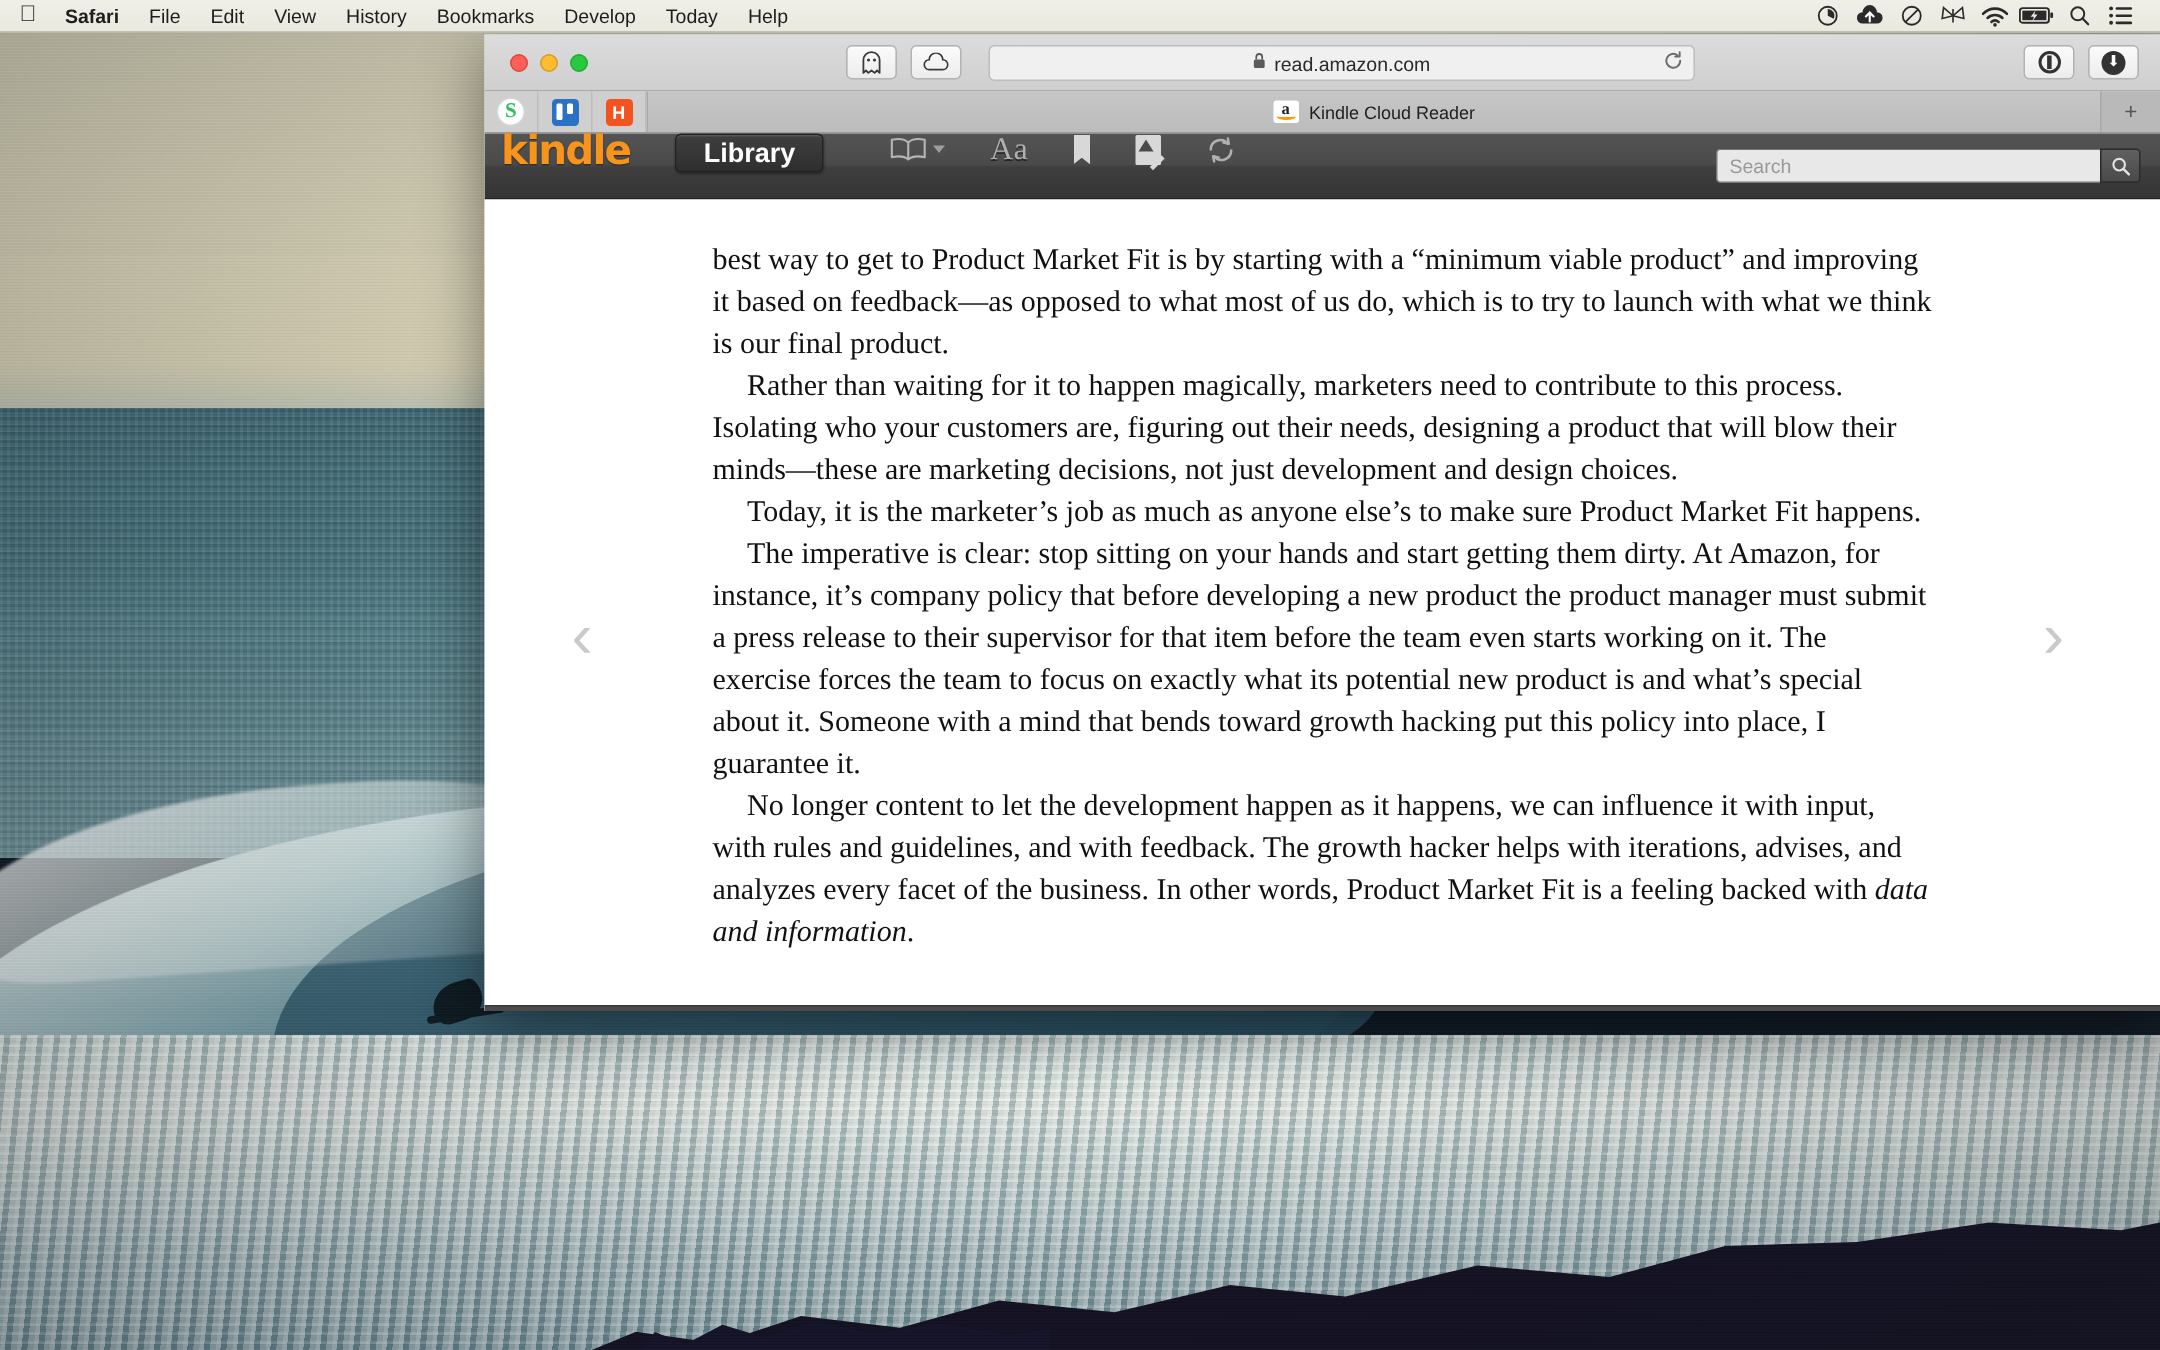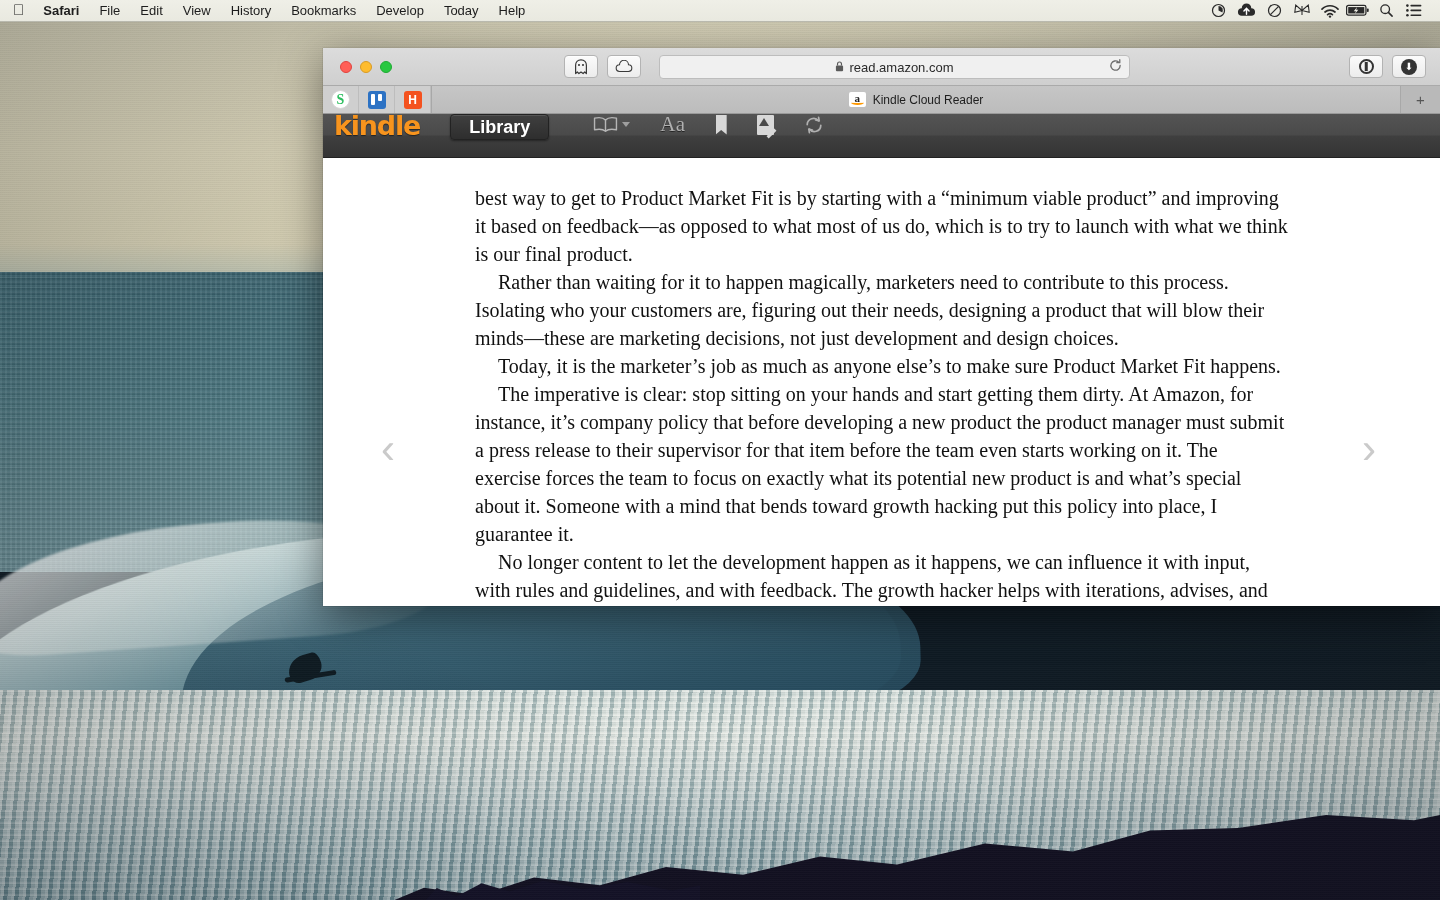--- a/index.html
+++ b/index.html
@@ -114,21 +114,21 @@
   #menubar .mi.app-name { font-weight: bold; }
   #menubar .spacer { flex: 1; }
   #menubar .status-icons { display: flex; align-items: center; gap: 0; margin-right: 12px; }
   #menubar .si {
     width: 28px; text-align: center; font-size: 13px; color: #2a2a2a;
     display: flex; align-items: center; justify-content: center;
   }
 
   
   #safari-window {
-    position: absolute; left: 323px; top: 48px; width: 1117px; height: 558px;
+    position: absolute; left: 323px; top: 23px; width: 1117px; height: 651px;
     background: #ffffff;
     box-shadow: 0 10px 40px rgba(0,0,0,0.45), 0 0 1px rgba(0,0,0,0.4);
     overflow: hidden;
     z-index: 20;
   }
   
   .sf-toolbar {
     height: 38px; width: 100%;
     background: linear-gradient(to bottom, #dcdcdc 0%, #cfcfcf 100%);
     border-bottom: 1px solid #aaaaaa;
@@ -562,20 +562,29 @@
       <span class="ktool">
         <svg width="20" height="18" viewBox="0 0 20 18">
             <path d="M3.2 8.6 A6.4 6.4 0 0 1 14.6 4.8" fill="none" stroke="#b0b0b0" stroke-width="1.7" stroke-linecap="round"></path>
             <path d="M16.8 9.4 A6.4 6.4 0 0 1 5.4 13.2" fill="none" stroke="#b0b0b0" stroke-width="1.7" stroke-linecap="round"></path>
             <path d="M11.6 4 L15.2 4.8 L14.6 1.4" fill="none" stroke="#b0b0b0" stroke-width="1.7" stroke-linecap="round" stroke-linejoin="round"></path>
             <path d="M8.4 14 L4.8 13.2 L5.4 16.6" fill="none" stroke="#b0b0b0" stroke-width="1.7" stroke-linecap="round" stroke-linejoin="round"></path>
           </svg>
       </span>
     </div>
 
+    <div class="kindle-search">
+      <input type="text" placeholder="Search" style="">
+      <div class="search-go">
+        <svg width="14" height="14" viewBox="0 0 16 16">
+            <circle cx="6.6" cy="6.6" r="4.4" fill="none" stroke="#e4e4e4" stroke-width="1.6"></circle>
+            <line x1="10" y1="10" x2="14" y2="14" stroke="#e4e4e4" stroke-width="1.8" stroke-linecap="round"></line>
+          </svg>
+      </div>
+    </div>
   </div>
 
   <div class="reader">
     <div class="nav-arrow left">‹</div>
     <div class="nav-arrow right">›</div>
 
     <div class="page-text">
       <p>best way to get to Product Market Fit is by starting with a “minimum viable product” and improving it based on feedback—as opposed to what most of us do, which is to try to launch with what we think is our final product.</p>
       <p class="ind">Rather than waiting for it to happen magically, marketers need to contribute to this process. Isolating who your customers are, figuring out their needs, designing a product that will blow their minds—these are marketing decisions, not just development and design choices.</p>
       <p class="ind">Today, it is the marketer’s job as much as anyone else’s to make sure Product Market Fit happens.</p>

